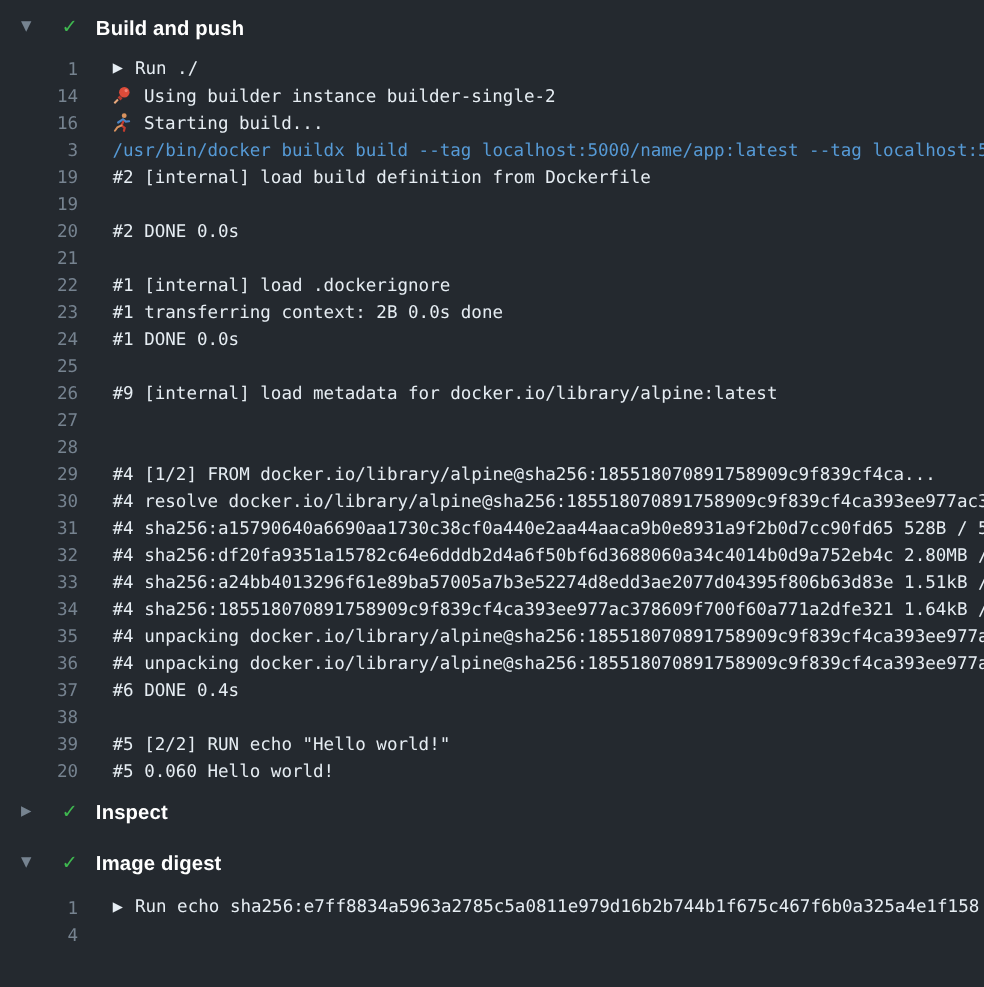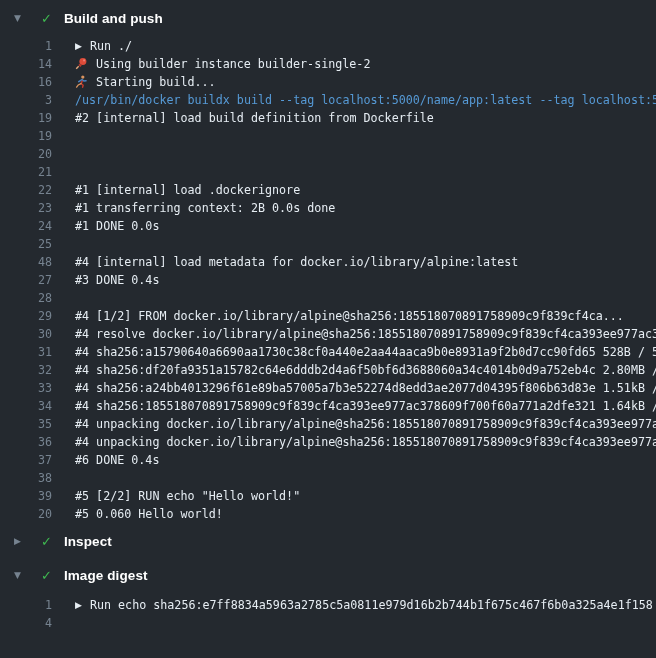--- a/index.html
+++ b/index.html
@@ -92,20 +92,21 @@
     <span class="num">19</span>
     <span class="txt"><span>#2 [internal] load build definition from Dockerfile</span></span>
   </div>
 
   <div class="log-line">
     <span class="num">19</span>
   </div>
 
   <div class="log-line">
     <span class="num">20</span>
+    <span class="txt"><span>#2 DONE 0.0s</span></span>
   </div>
 
   <div class="log-line">
     <span class="num">21</span>
     <span class="txt"><span></span></span>
   </div>
 
   <div class="log-line">
     <span class="num">22</span>
     <span class="txt"><span>#1 [internal] load .dockerignore</span></span>
@@ -120,27 +121,26 @@
     <span class="num">24</span>
     <span class="txt"><span>#1 DONE 0.0s</span></span>
   </div>
 
   <div class="log-line">
     <span class="num">25</span>
     <span class="txt"><span></span></span>
   </div>
 
   <div class="log-line">
-    <span class="num">48</span>
-    <span class="txt"><span>#4 [internal] load metadata for docker.io/library/alpine:latest</span></span>
+    <span class="num">26</span>
+    <span class="txt"><span>#9 [internal] load metadata for docker.io/library/alpine:latest</span></span>
   </div>
 
   <div class="log-line">
     <span class="num">27</span>
-    <span class="txt"><span>#3 DONE 0.4s</span></span>
   </div>
 
   <div class="log-line">
     <span class="num">28</span>
     <span class="txt"><span></span></span>
   </div>
 
   <div class="log-line">
     <span class="num">29</span>
     <span class="txt"><span>#4 [1/2] FROM docker.io/library/alpine@sha256:185518070891758909c9f839cf4ca...</span></span>

